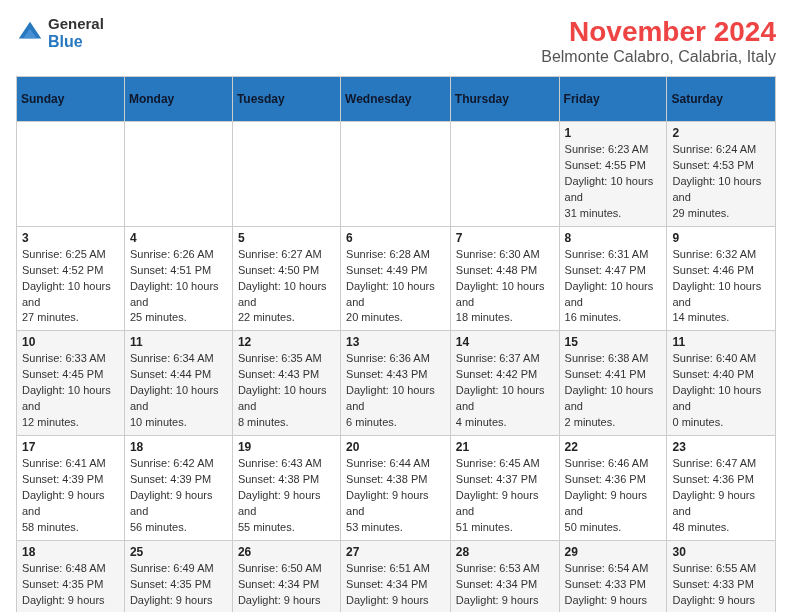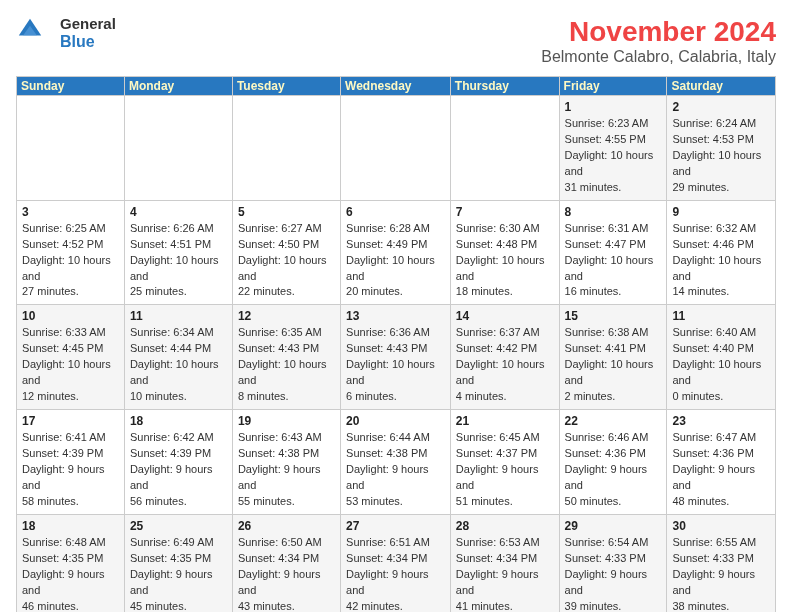--- a/index.html
+++ b/index.html
@@ -11,22 +11,22 @@
       padding: 16px;
     }
     .header {
       display: flex;
       align-items: flex-start;
       justify-content: space-between;
       margin-bottom: 10px;
     }
     .logo {
       display: flex;
-      align-items: flex-start;
-      gap: 16px;
+      align-items: center;
+      gap: 4px;
     }
     .logo-text {
       display: flex;
       flex-direction: column;
       line-height: 1.1;
     }
     .logo-general {
       font-size: 15px;
       font-weight: bold;
       color: #333;
@@ -52,24 +52,24 @@
       font-size: 16px;
       color: #555;
     }
     .calendar-table {
       width: 100%;
       border-collapse: collapse;
       font-size: 11px;
     }
     .calendar-table thead tr th {
       background-color: #2878c0;
-      color: #fef9c3;
+      color: #0f172a;
       font-size: 12px;
       font-weight: bold;
-      padding: 2px 4px;
+      padding: 15px 4px;
       border: 1px solid #ccc;
       text-align: left;
     }
     .calendar-table tbody tr td {
       vertical-align: top;
       border: 1px solid #ccc;
       padding: 4px 5px;
       min-height: 80px;
       height: 85px;
       width: 113px;

